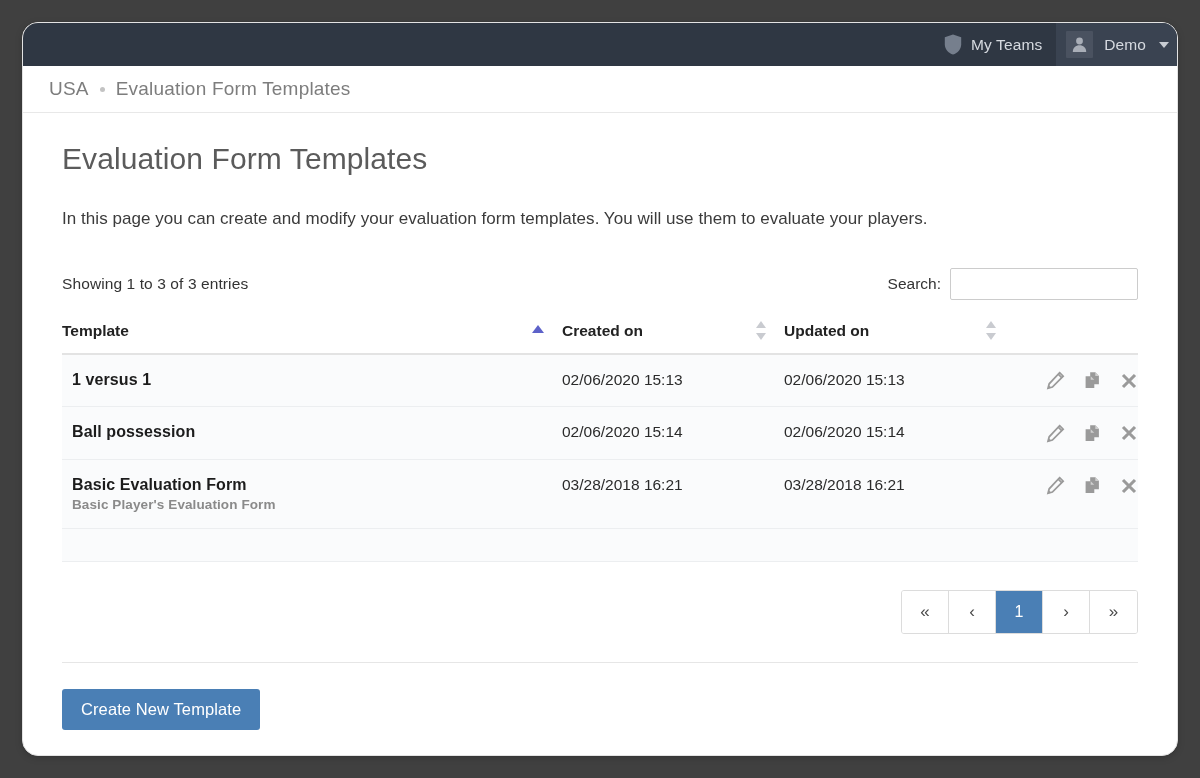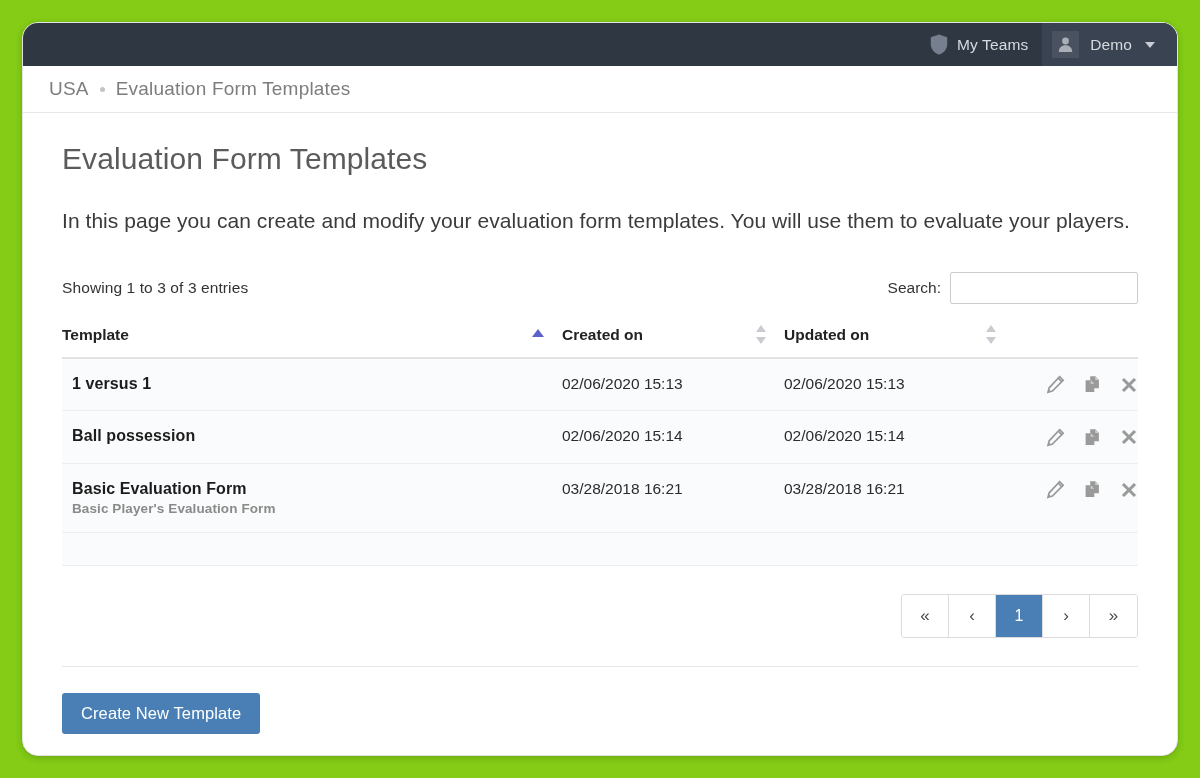--- a/index.html
+++ b/index.html
@@ -6,21 +6,21 @@
   html, body {
     margin: 0; padding: 0;
     width: 1200px; height: 778px;
     background: #ffffff;
     font-family: "Liberation Sans", sans-serif;
     -webkit-font-smoothing: antialiased;
   }
   #stage {
     position: relative;
     width: 1200px; height: 778px;
-    background: #84cc16;
+    background: #404040;
     overflow: hidden;
   }
 
   
   .app-card {
     position: absolute;
     left: 22px; top: 22px;
     width: 1156px; height: 734px;
     background: #ffffff;
     border: 1px solid #e3e3e3;
@@ -45,21 +45,21 @@
     padding: 0 14px;
     color: #d6dae0;
     font-size: 15.5px;
     letter-spacing: .1px;
     cursor: pointer;
     user-select: none;
   }
   .nav-item.user {
     background: #3a4351;
     padding-left: 10px;
-    padding-right: 22px;
+    padding-right: 8px;
     gap: 11px;
   }
   .shield-ico { width: 18px; height: 21px; display: block; }
   .avatar-box {
     width: 27px; height: 27px;
     background: #4a5260;
     display: flex; align-items: center; justify-content: center;
     border-radius: 1px;
   }
   .caret { width: 0; height: 0; border-left: 5px solid transparent;
@@ -84,21 +84,21 @@
   
   .body-wrap { padding: 0 18px 0 18px; }
   .page-title {
     font-size: 30px;
     color: #5b5b5b;
     font-weight: 400;
     letter-spacing: .1px;
     margin: 29px 0 0 21px;
   }
   .page-desc {
-    font-size: 21px;
+    font-size: 17px;
     color: #3b3b3b;
     margin: 33px 0 0 21px;
     letter-spacing: .05px;
   }
 
   
   .table-area { margin: 0 21px; }
   .toolbar {
     margin-top: 38px;
     display: flex;

